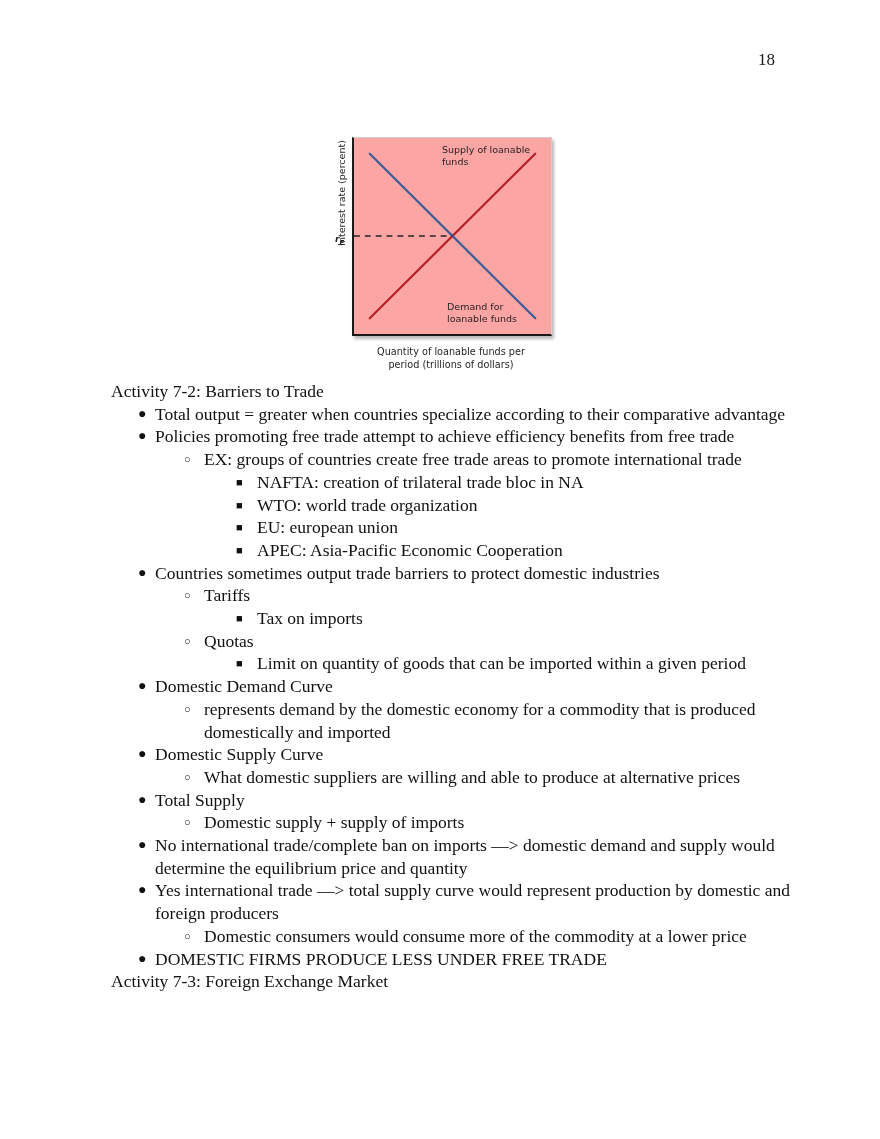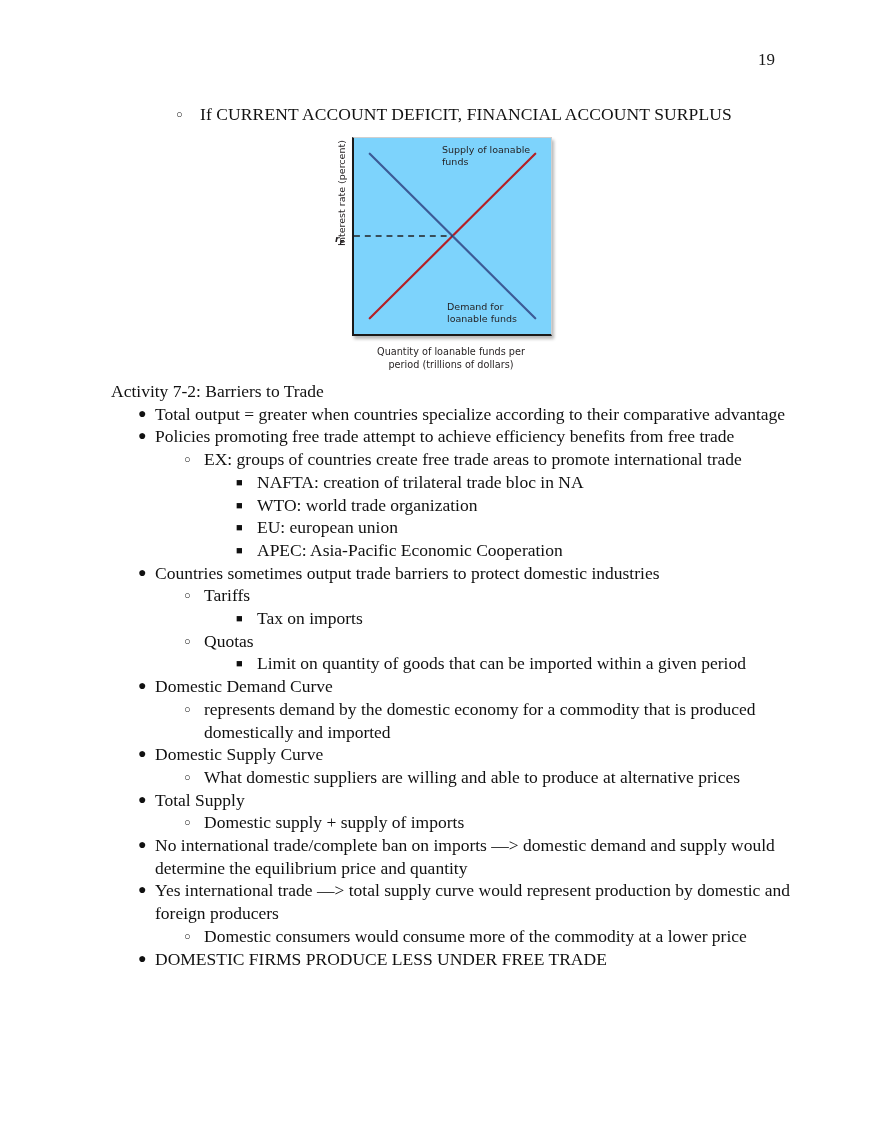--- a/index.html
+++ b/index.html
@@ -82,21 +82,21 @@
   .fig-relabel sub {
     font-size: 7px;
     font-style: italic;
   }
   .plotbox {
     position: absolute;
     left: 39px;
     top: 4px;
     width: 200px;
     height: 199px;
-    background: #7dd3fc;
+    background: #fca5a5;
     border-left: 2.5px solid #1a1a1a;
     border-bottom: 2.5px solid #1a1a1a;
     border-top: 1px solid #cfcfcf;
     border-right: 1px solid #cfcfcf;
     box-shadow: 2px 3px 3px rgba(0,0,0,0.28);
     box-sizing: border-box;
     overflow: visible;
   }
   .plotbox svg {
     position: absolute;
@@ -191,25 +191,22 @@
   .lvl3 > .bullet {
     font-size: 11px;
     line-height: 22px;
   }
 </style>
 </head>
 <body>
 
 <div class="page">
 
-  <div class="page-number">19</div>
-
-  <div class="lead-line">
-    <span class="bullet-o">○</span><span>If CURRENT ACCOUNT DEFICIT, FINANCIAL ACCOUNT SURPLUS</span>
-  </div>
+  <div class="page-number">18</div>
+
 
   <div class="figure">
 
     <div class="fig-ylabel">Interest rate (percent)</div>
 
     <div class="fig-relabel"><span>r</span><sub>E</sub></div>
 
     <div class="plotbox">
       <svg viewBox="0 0 200 199" preserveAspectRatio="none">
 
@@ -322,15 +319,18 @@
         <span class="txt">Yes international trade —&gt; total supply curve would represent production by domestic and foreign producers</span>
       </div>
       <div class="row lvl2">
         <span class="bullet">○</span>
         <span class="txt">Domestic consumers would consume more of the commodity at a lower price</span>
       </div>
       <div class="row lvl1">
         <span class="bullet">●</span>
         <span class="txt">DOMESTIC FIRMS PRODUCE LESS UNDER FREE TRADE</span>
       </div>
+      <div class="row lvl0">
+        <span class="txt">Activity 7-3: Foreign Exchange Market</span>
+      </div>
     </div>
 
 </div>
 
 </body></html>

